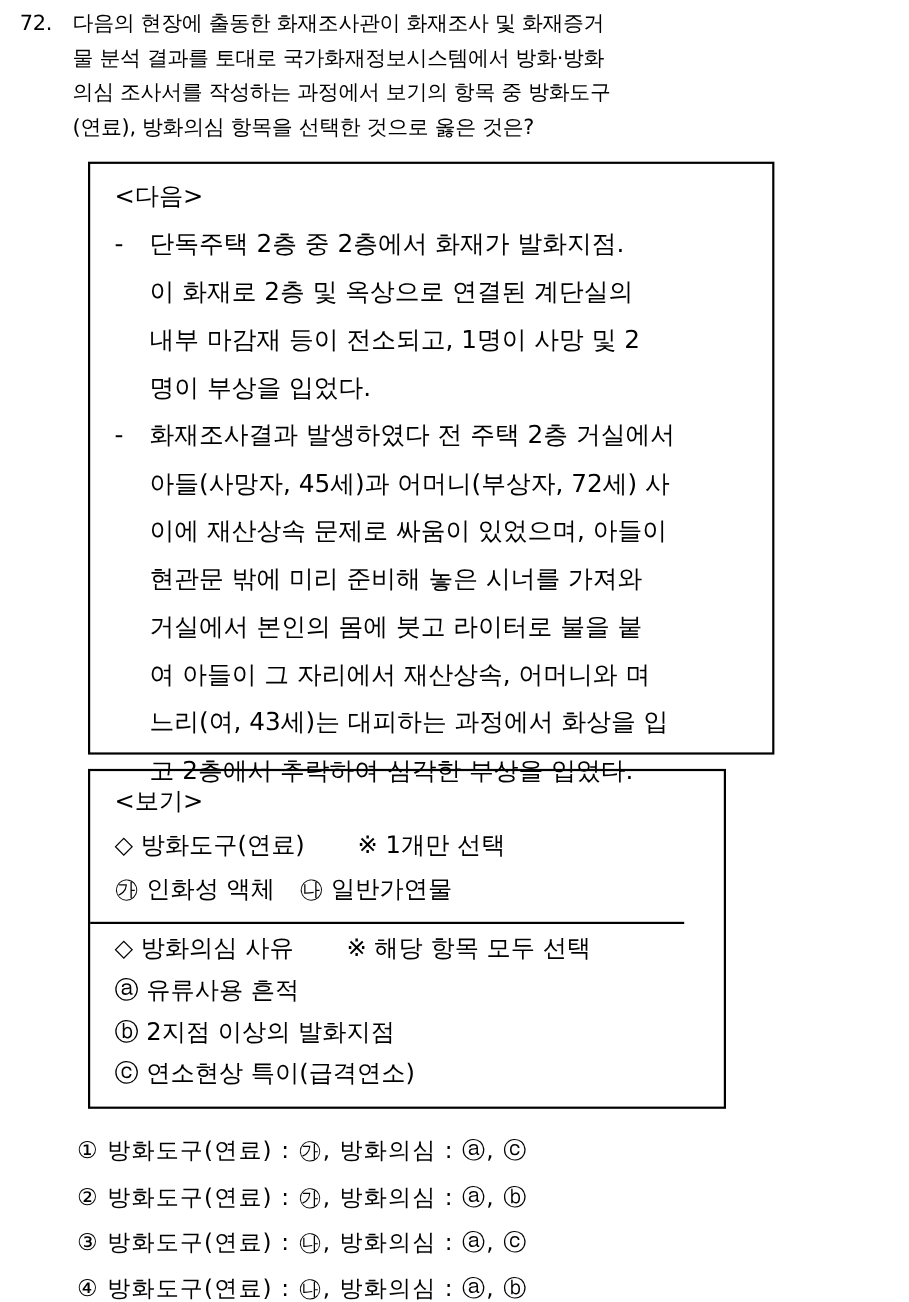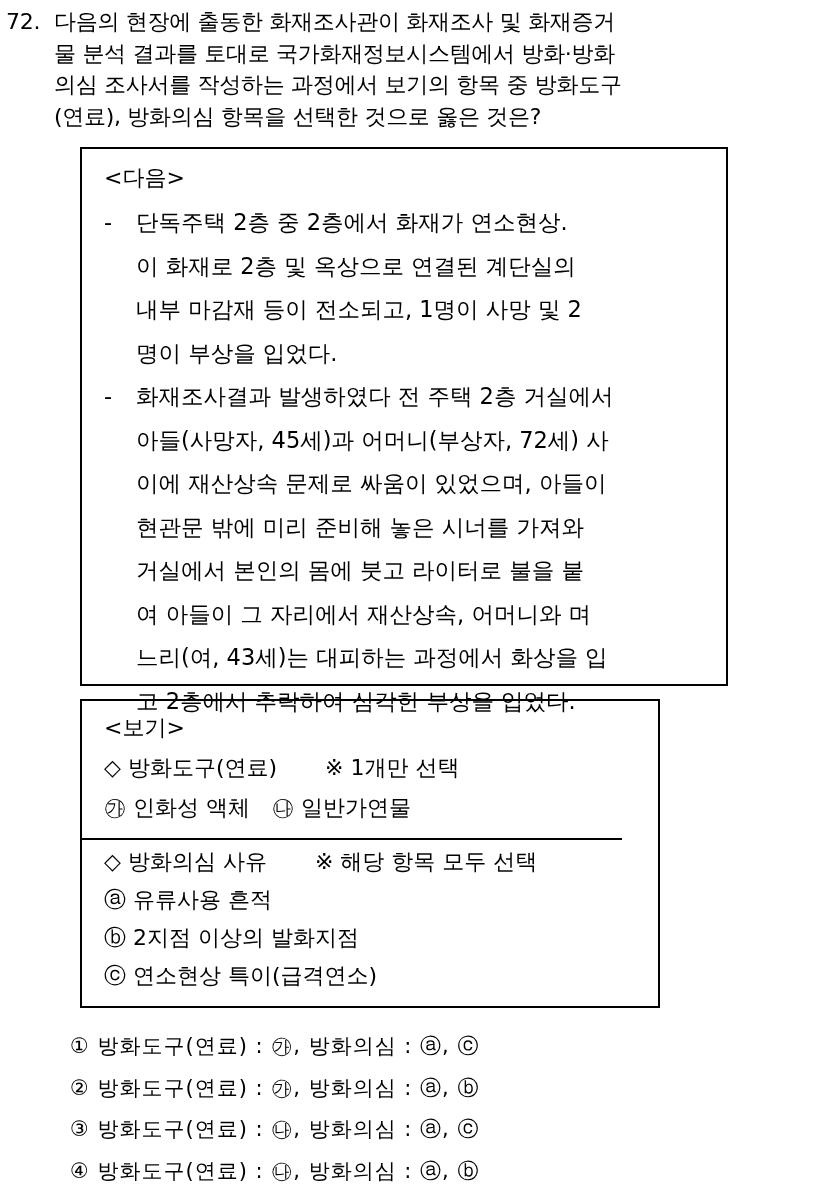--- a/index.html
+++ b/index.html
@@ -1,21 +1,21 @@
 <!DOCTYPE html>
 <html><head>
 <meta charset="utf-8">
 <style>
   html, body { margin:0; padding:0; background:#ffffff; }
   body { width:826px; height:1184px; position:relative; overflow:hidden; color:#000;
          font-family: "DejaVu Sans", "Liberation Sans", sans-serif; }
-  .question { position:absolute; left:6px; top:6px; width:790px; font-size:22px; line-height:31.5px; letter-spacing:-0.3px; }
+  .question { position:absolute; left:18px; top:6px; width:790px; font-size:19px; line-height:31.5px; letter-spacing:-0.3px; }
   .q-num { position:absolute; left:0; top:0; }
   .q-line { display:block; padding-left:48px; white-space:nowrap; }
-  .box1 { position:absolute; left:80px; top:147px; width:620px; height:535px; border:2px solid #000;padding-left:24px; }
+  .box1 { position:absolute; left:80px; top:147px; width:620px; height:535px; border:2px solid #000; }
   .box1 .title { position:absolute; left:22px; top:14px; font-size:22px; }
   .box1 .body { position:absolute; left:22px; top:52px; width:590px; font-size:22.5px; line-height:43.5px; }
   .bullet { display:block; position:relative; padding-left:32px; white-space:nowrap; }
   .bullet .dash { position:absolute; left:0; top:0; }
   .bullet .ln { display:block; white-space:nowrap; }
   .box2 { position:absolute; left:80px; top:699px; width:576px; height:305px; border:2px solid #000; }
   .box2 .sec { position:absolute; left:0; width:540px; }
   .box2 .sec1 { top:0; height:137px; border-bottom:2px solid #000; }
   .box2 .sec2 { top:139px; height:166px; }
   .box2 .row { position:absolute; left:22px; font-size:22px; white-space:nowrap; }
@@ -32,21 +32,21 @@
   <span class="q-line">물 분석 결과를 토대로 국가화재정보시스템에서 방화·방화</span>
   <span class="q-line">의심 조사서를 작성하는 과정에서 보기의 항목 중 방화도구</span>
   <span class="q-line">(연료), 방화의심 항목을 선택한 것으로 옳은 것은?</span>
 </div>
 
 <div class="box1">
   <div class="title">&lt;다음&gt;</div>
   <div class="body">
     <div class="bullet">
       <span class="dash">-</span>
-      <span class="ln">단독주택 2층 중 2층에서 화재가 연소현상.</span>
+      <span class="ln">단독주택 2층 중 2층에서 화재가 발화지점.</span>
       <span class="ln">이 화재로 2층 및 옥상으로 연결된 계단실의</span>
       <span class="ln">내부 마감재 등이 전소되고, 1명이 사망 및 2</span>
       <span class="ln">명이 부상을 입었다.</span>
     </div>
     <div class="bullet">
       <span class="dash">-</span>
       <span class="ln">화재조사결과 발생하였다 전 주택 2층 거실에서</span>
       <span class="ln">아들(사망자, 45세)과 어머니(부상자, 72세) 사</span>
       <span class="ln">이에 재산상속 문제로 싸움이 있었으며, 아들이</span>
       <span class="ln">현관문 밖에 미리 준비해 놓은 시너를 가져와</span>

